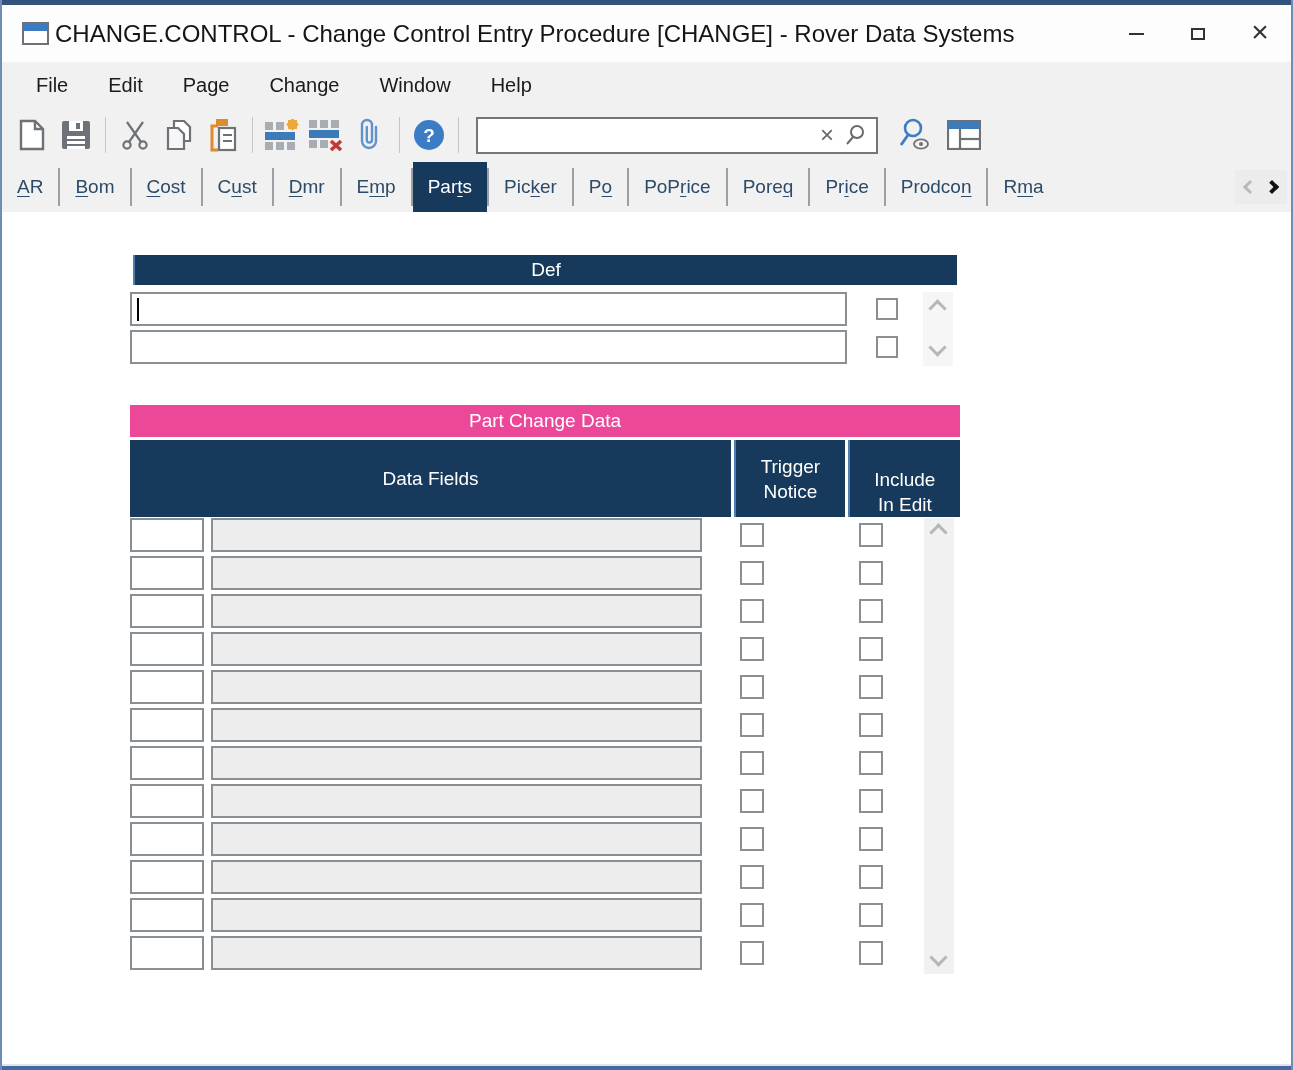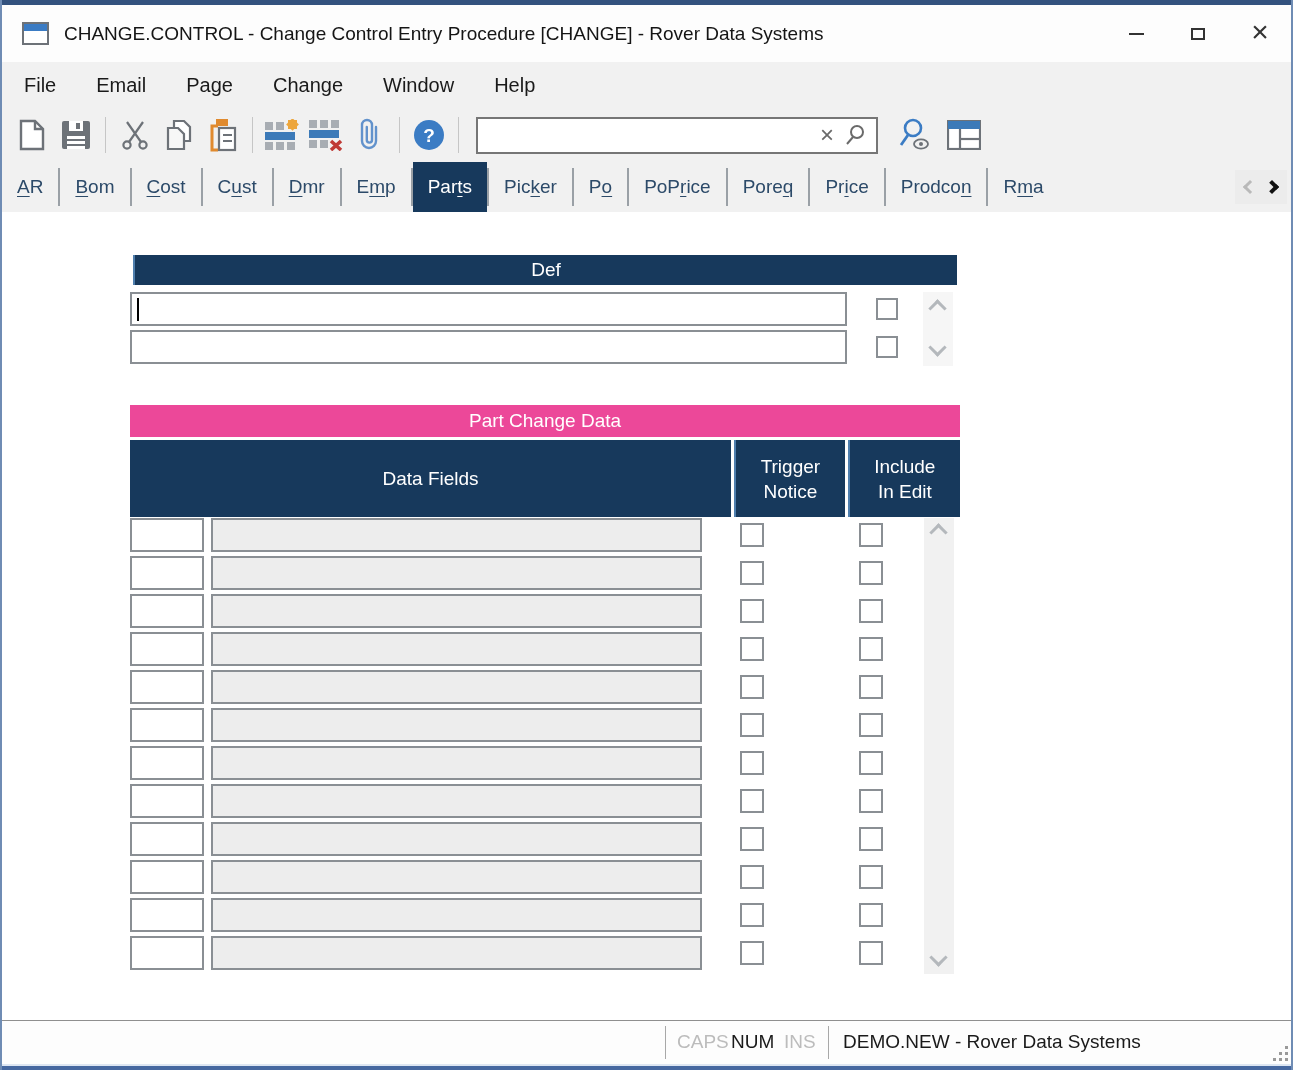--- a/index.html
+++ b/index.html
@@ -6,28 +6,28 @@
   body { background:#cfd8e4; font-family:"Liberation Sans", sans-serif; }
   .window{
     position:relative; width:1293px; height:1070px; background:#fff; overflow:hidden;
     border-left:2px solid #6f8cb4; border-right:2px solid #6f8cb4;
   }
   
   .border-top{position:absolute;left:0;top:0;width:100%;height:5px;background:#33527e;}
   .titlebar{position:absolute;left:0;top:5px;width:100%;height:57px;background:#fdfdfd;display:flex;align-items:center;}
   .app-icon{width:27px;height:23px;border:2px solid #6d7278;background:#fff;margin-left:20px;flex:none;}
   .app-icon-tb{width:100%;height:7px;background:#3b7cc4;}
-  .title-text{margin-left:15px;font-size:19px;color:#151515;white-space:nowrap;}
+  .title-text{margin-left:6px;font-size:24px;color:#151515;white-space:nowrap;}
   .win-controls{position:absolute;right:0;top:0;height:100%;display:flex;}
   .wbtn{width:62px;height:100%;display:flex;align-items:center;justify-content:center;cursor:default;}
   .glyph-min{width:15px;height:2px;background:#333;}
   .glyph-max{width:14px;height:12px;border:2px solid #333;}
   .glyph-close{font-size:30px;color:#333;line-height:1;font-weight:400;margin-top:-4px;}
   
-  .menubar{position:absolute;left:0;top:62px;width:100%;height:46px;background:#f1f1f1;display:flex;align-items:center;padding-left:2px;}
+  .menubar{position:absolute;left:0;top:62px;width:100%;height:46px;background:#f1f1f1;display:flex;align-items:center;padding-left:14px;}
   .menu-item{font-size:20px;color:#1a1a1a;padding:0 20px;line-height:46px;}
   
   .toolbar{position:absolute;left:0;top:108px;width:100%;height:54px;background:#f1f1f1;display:flex;align-items:center;padding-left:8px;}
   .tbtn{width:44px;height:44px;display:flex;align-items:center;justify-content:center;flex:none;}
   .tb-sep{width:1px;height:36px;background:#c6c6c6;margin:0 7px;flex:none;}
   .searchbox{width:402px;height:37px;background:#fff;border:2px solid #767676;margin-left:10px;display:flex;align-items:center;flex:none;}
   .searchbox input{flex:1;border:none;outline:none;font-size:18px;font-family:"Liberation Sans",sans-serif;padding:0 8px;background:transparent;}
   .sb-clear{font-size:24px;color:#6a6a6a;padding:0 8px;line-height:1;}
   .sb-mag{padding:0 10px 0 2px;display:flex;align-items:center;}
   
@@ -105,21 +105,21 @@
           <div class="glyph-max"></div>
         </div>
       <div class="wbtn">
           <div class="glyph-close">×</div>
         </div>
     </div>
   </div>
 
   <div class="menubar" id="menubar">
       <div class="menu-item">File</div>
-      <div class="menu-item">Email</div>
+      <div class="menu-item">Edit</div>
       <div class="menu-item">Page</div>
       <div class="menu-item">Change</div>
       <div class="menu-item">Window</div>
       <div class="menu-item">Help</div>
     </div>
 
   <div class="toolbar">
     <div class="tbtn">
       <svg width="28" height="32" viewBox="0 0 28 32">
           <path d="M3 2 H17 L25 10 V30 H3 Z" fill="#fff" stroke="#6d7278" stroke-width="2.4"></path>
@@ -292,21 +292,21 @@
     <div class="part-table">
       <div class="pt-title">Part Change Data</div>
       <div class="p-header">
         <div class="ph-cell" style="width:681px;">Data Fields</div>
         <div class="nh-gap"></div>
         <div class="ph-cell" style="width:123px;">
           <span>Trigger</span>
           <span>Notice</span>
         </div>
         <div class="nh-gap"></div>
-        <div class="ph-cell" style="width:125px;">
+        <div class="ph-cell" style="width:125px;justify-content:flex-end;">
           <span>Include</span>
           <span>In Edit</span>
         </div>
       </div>
     </div>
 
     <div class="part-rows" id="part-rows">
       <div class="part-scroll">
         <div class="chev up"></div>
         <div class="chev down"></div>
@@ -380,31 +380,15 @@
         <div class="p-row" style="top: 418px;">
           <div class="tinput p-code"></div>
           <div class="gray-field"></div>
           <div class="checkbox cb1"></div>
           <div class="checkbox cb2"></div>
         </div>
       </div>
 
   </div>
 
-  <div class="statusbar">
-    <div class="sb-vsep" style="left:663px;"></div>
-    <span class="sb-dim" style="left:675px;">CAPS</span>
-    <span class="sb-on" style="left:729px;">NUM</span>
-    <span class="sb-dim" style="left:782px;">INS</span>
-    <div class="sb-vsep" style="left:826px;"></div>
-    <span class="sb-session" style="left:841px;">DEMO.NEW - Rover Data Systems</span>
-    <div class="grip">
-        <i></i>
-        <i></i>
-        <i></i>
-        <i></i>
-        <i></i>
-        <i></i>
-      </div>
-  </div>
 
   <div class="border-bottom"></div>
 </div>
 
 </body></html>

